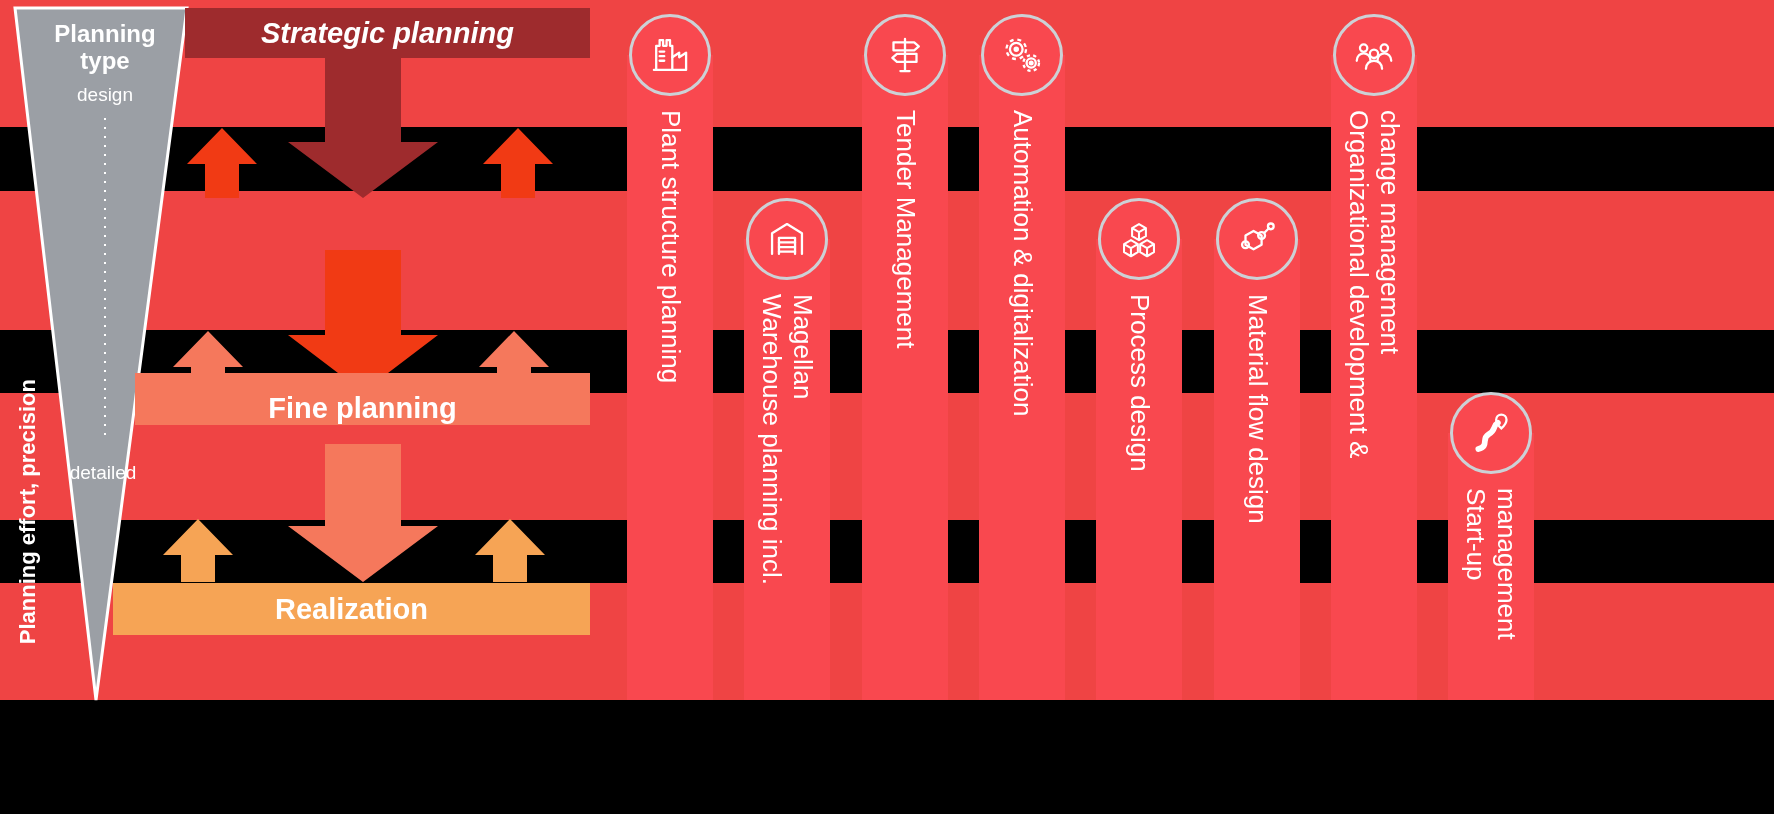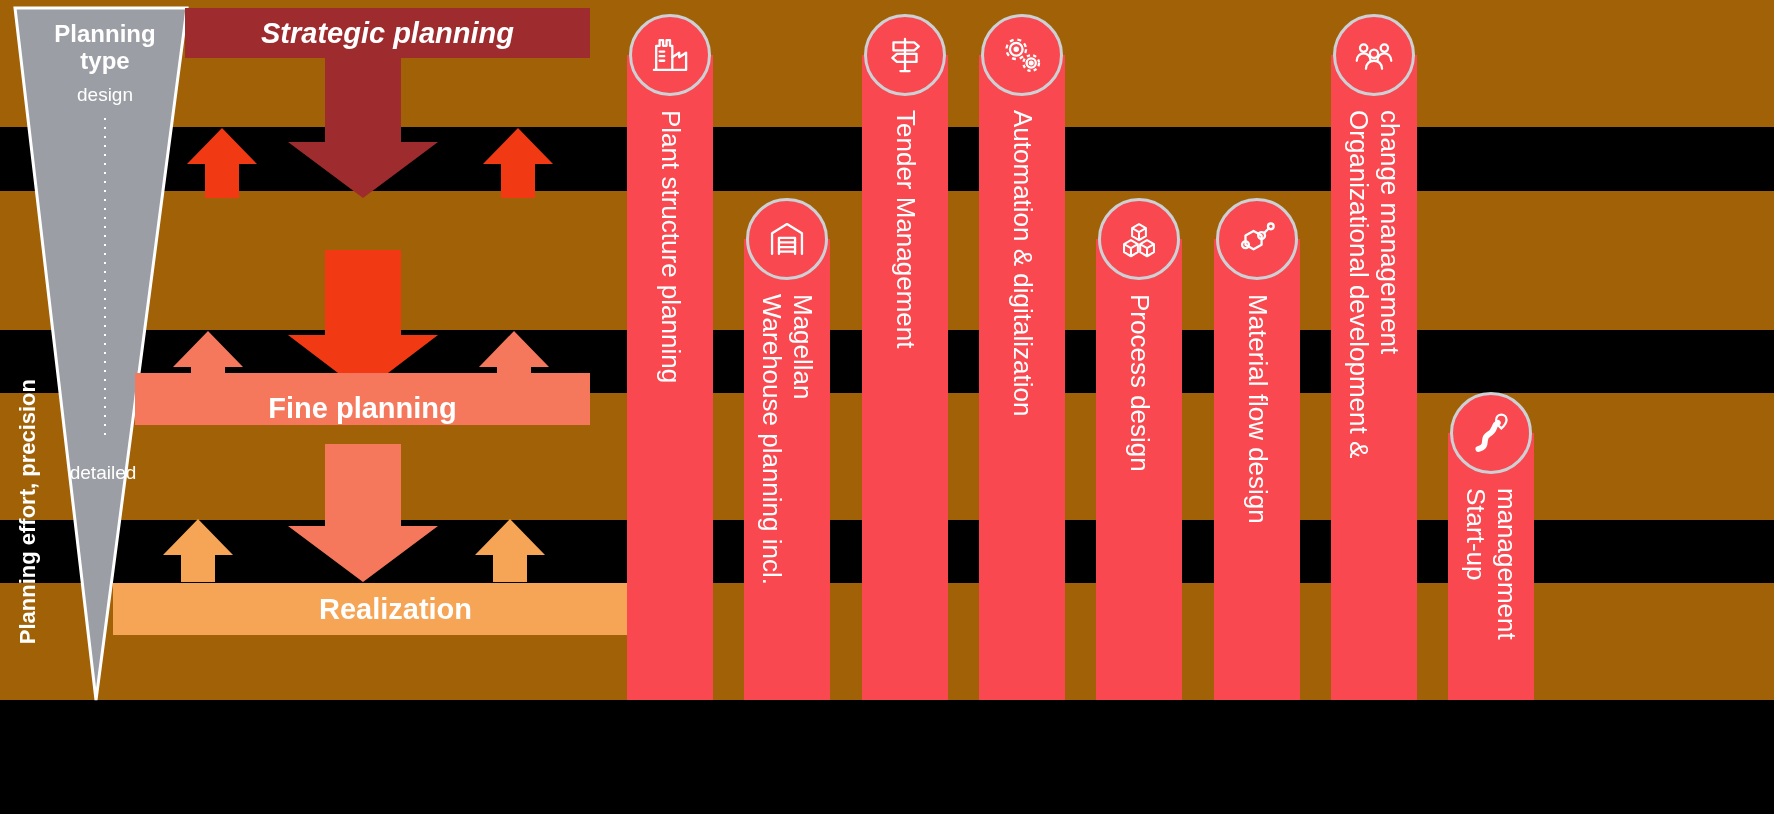--- a/index.html
+++ b/index.html
@@ -46,21 +46,21 @@
   .col-icon{display:flex;align-items:center;justify-content:center;}
   .col-icon svg{width:46px;height:46px;}
   .col-body{position:absolute;left:0;right:0;top:41px;bottom:0;z-index:1;}
   .col-label{position:absolute;z-index:3;top:96px;left:50%;transform:translateX(-50%);
     writing-mode:vertical-lr;text-orientation:mixed;white-space:pre-line;
     color:#fff;font-size:26px;line-height:31px;max-height:calc(100% - 106px);}
 </style>
 </head>
 <body>
 
-<div class="canvas" style="background: #a16207;">
+<div class="canvas" style="background: #ef4444;">
 
   <div class="stripe stripe-1" style="background: rgb(0, 0, 0);"></div>
   <div class="stripe stripe-2" style="background: rgb(0, 0, 0);"></div>
   <div class="stripe stripe-3" style="background: rgb(0, 0, 0);"></div>
   <div class="stripe stripe-bottom" style="background: rgb(0, 0, 0);"></div>
 
   <svg class="layer-svg" width="1774" height="814">
     <polygon points="15,8 187,8 96,700" stroke="#ffffff" stroke-width="3" fill="#9b9fa5"></polygon>
     <line x1="105" y1="118" x2="105" y2="436" stroke="#ffffff" stroke-width="2" stroke-dasharray="2 7"></line>
   </svg>
@@ -87,21 +87,21 @@
     <polygon points="181,582 181,555 163,555 198,519 233,555 215,555 215,582" fill="#f6a455"></polygon>
     <polygon points="493,582 493,555 475,555 510,519 545,555 527,555 527,582" fill="#f6a455"></polygon>
   </svg>
 
   <div class="bar bar-0" style="background: rgb(158, 43, 45); font-style: italic;">
     <span>Strategic planning</span>
   </div>
   <div class="bar bar-2" style="background: rgb(245, 120, 92);">
     <span>Fine planning</span>
   </div>
-  <div class="bar bar-3" style="background: rgb(246, 164, 85); padding-left: 44px;">
+  <div class="bar bar-3" style="background: rgb(246, 164, 85);">
     <span>Realization</span>
   </div>
 
   <div>
       <div class="column" style="left: 627px; top: 14px; height: 686px;">
       <div class="col-circle" style="background: rgb(249, 72, 79); border-color: rgb(204, 209, 214);">
         <span class="col-icon">
             <svg viewBox="0 0 40 40">
               <g fill="none" stroke="#fff" stroke-width="2" stroke-linejoin="round" stroke-linecap="round">
                 <path d="M8 33V12h3V7h3v5h3V7h3v5h2v21"></path>

